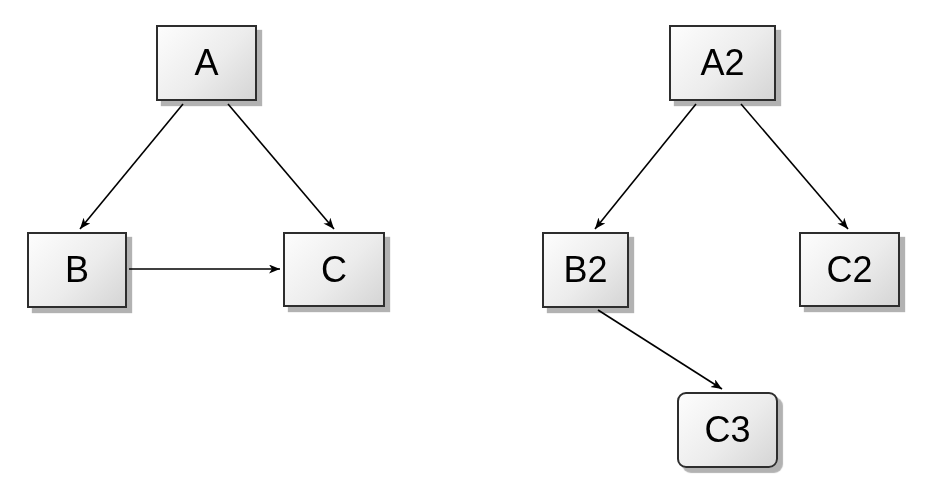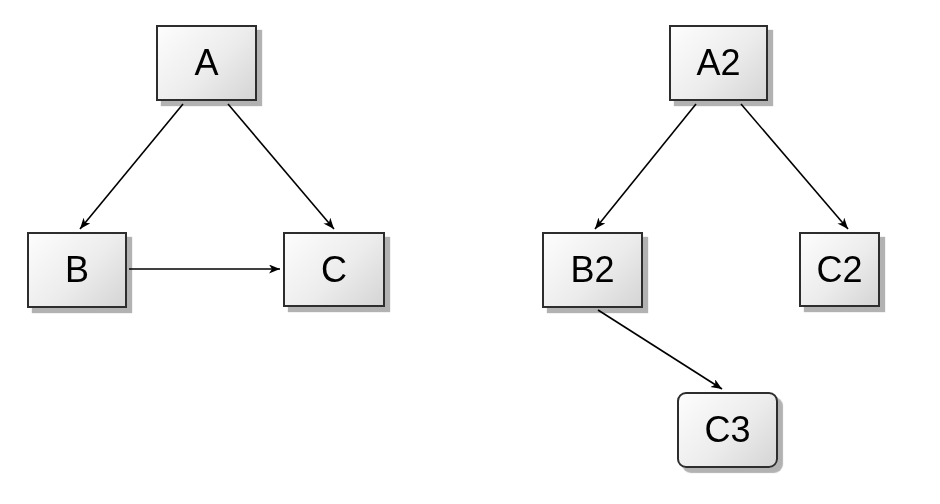--- a/index.html
+++ b/index.html
@@ -74,26 +74,26 @@
   <div id="node-layer">
       <div class="node" style="left: 156px; top: 25px; width: 101px; height: 76px;">
         <span class="node-label">A</span>
       </div>
       <div class="node" style="left: 27px; top: 232px; width: 100px; height: 76px;">
         <span class="node-label">B</span>
       </div>
       <div class="node" style="left: 283px; top: 232px; width: 102px; height: 75px;">
         <span class="node-label">C</span>
       </div>
-      <div class="node" style="left: 669px; top: 25px; width: 99px; height: 76px;">
+      <div class="node" style="left: 669px; top: 25px; width: 107px; height: 76px;">
         <span class="node-label">A2</span>
       </div>
-      <div class="node" style="left: 542px; top: 232px; width: 101px; height: 76px; align-items: center;">
+      <div class="node" style="left: 542px; top: 232px; width: 87px; height: 76px; align-items: center;">
         <span class="node-label">B2</span>
       </div>
-      <div class="node" style="left: 799px; top: 232px; width: 81px; height: 75px;">
+      <div class="node" style="left: 799px; top: 232px; width: 101px; height: 75px;">
         <span class="node-label">C2</span>
       </div>
       <div class="node" style="left: 677px; top: 392px; width: 101px; height: 76px; border-radius: 9px;">
         <span class="node-label">C3</span>
       </div>
     </div>
 </div>
 
 </body></html>

